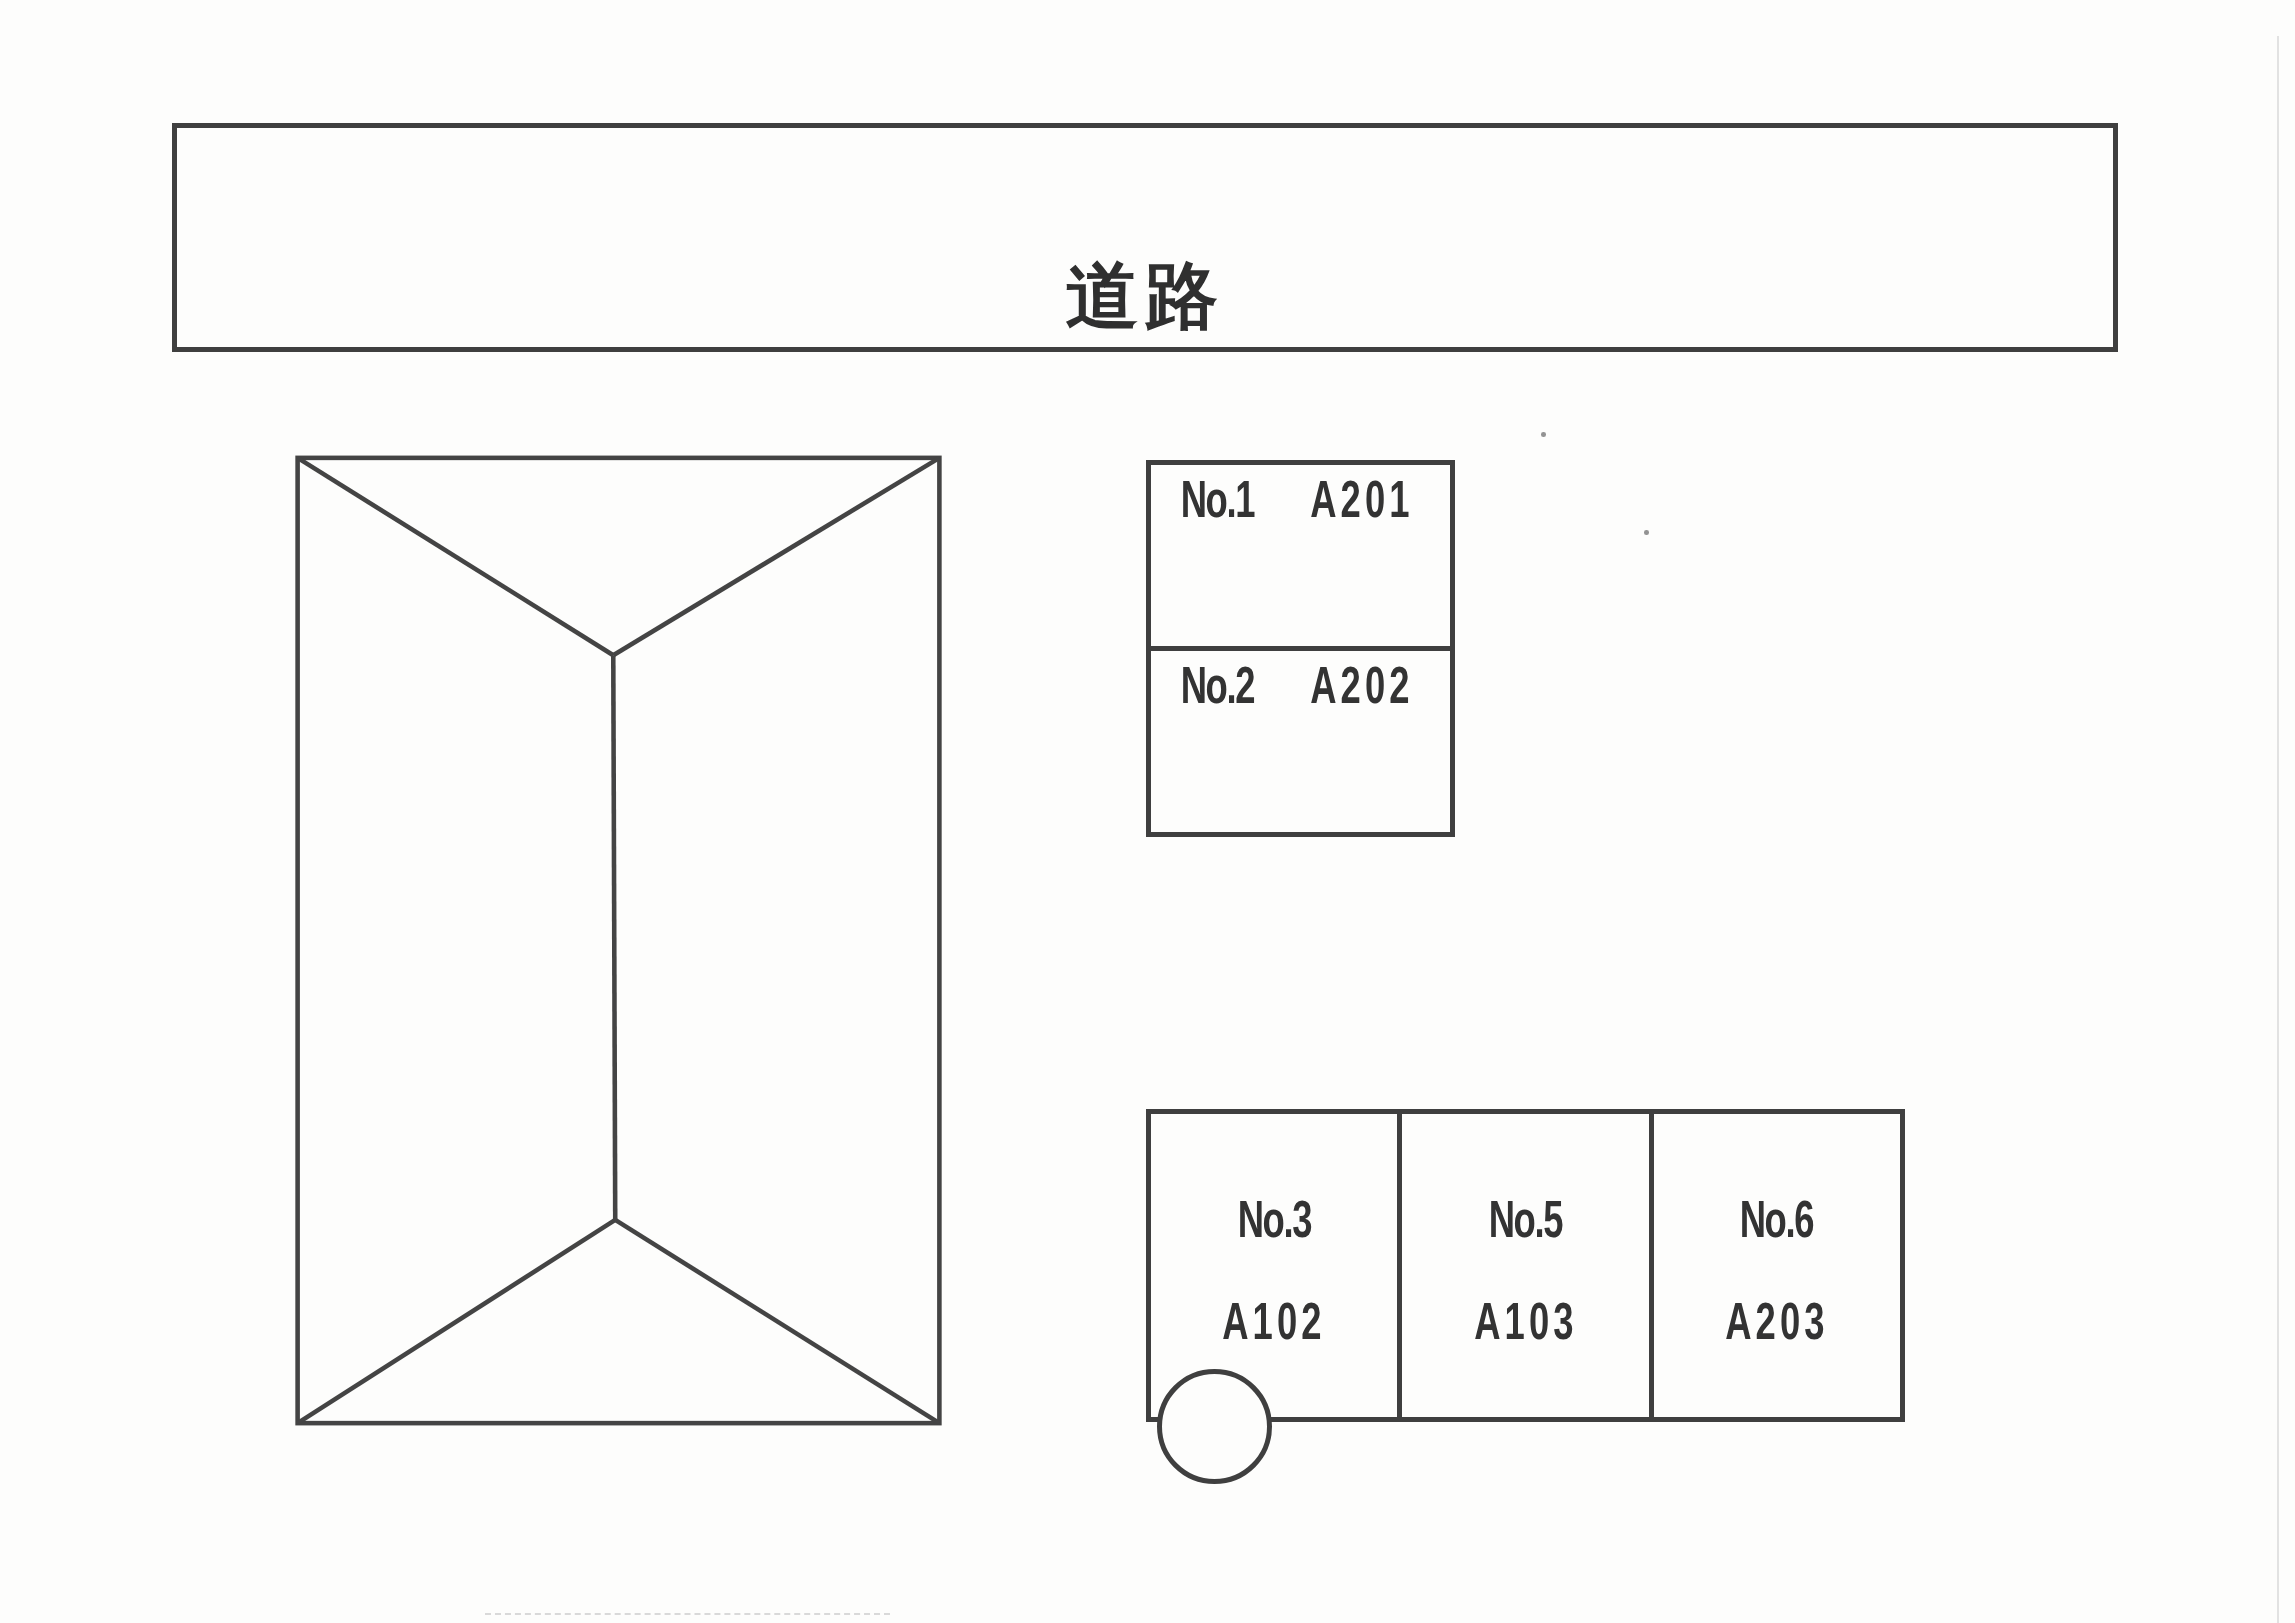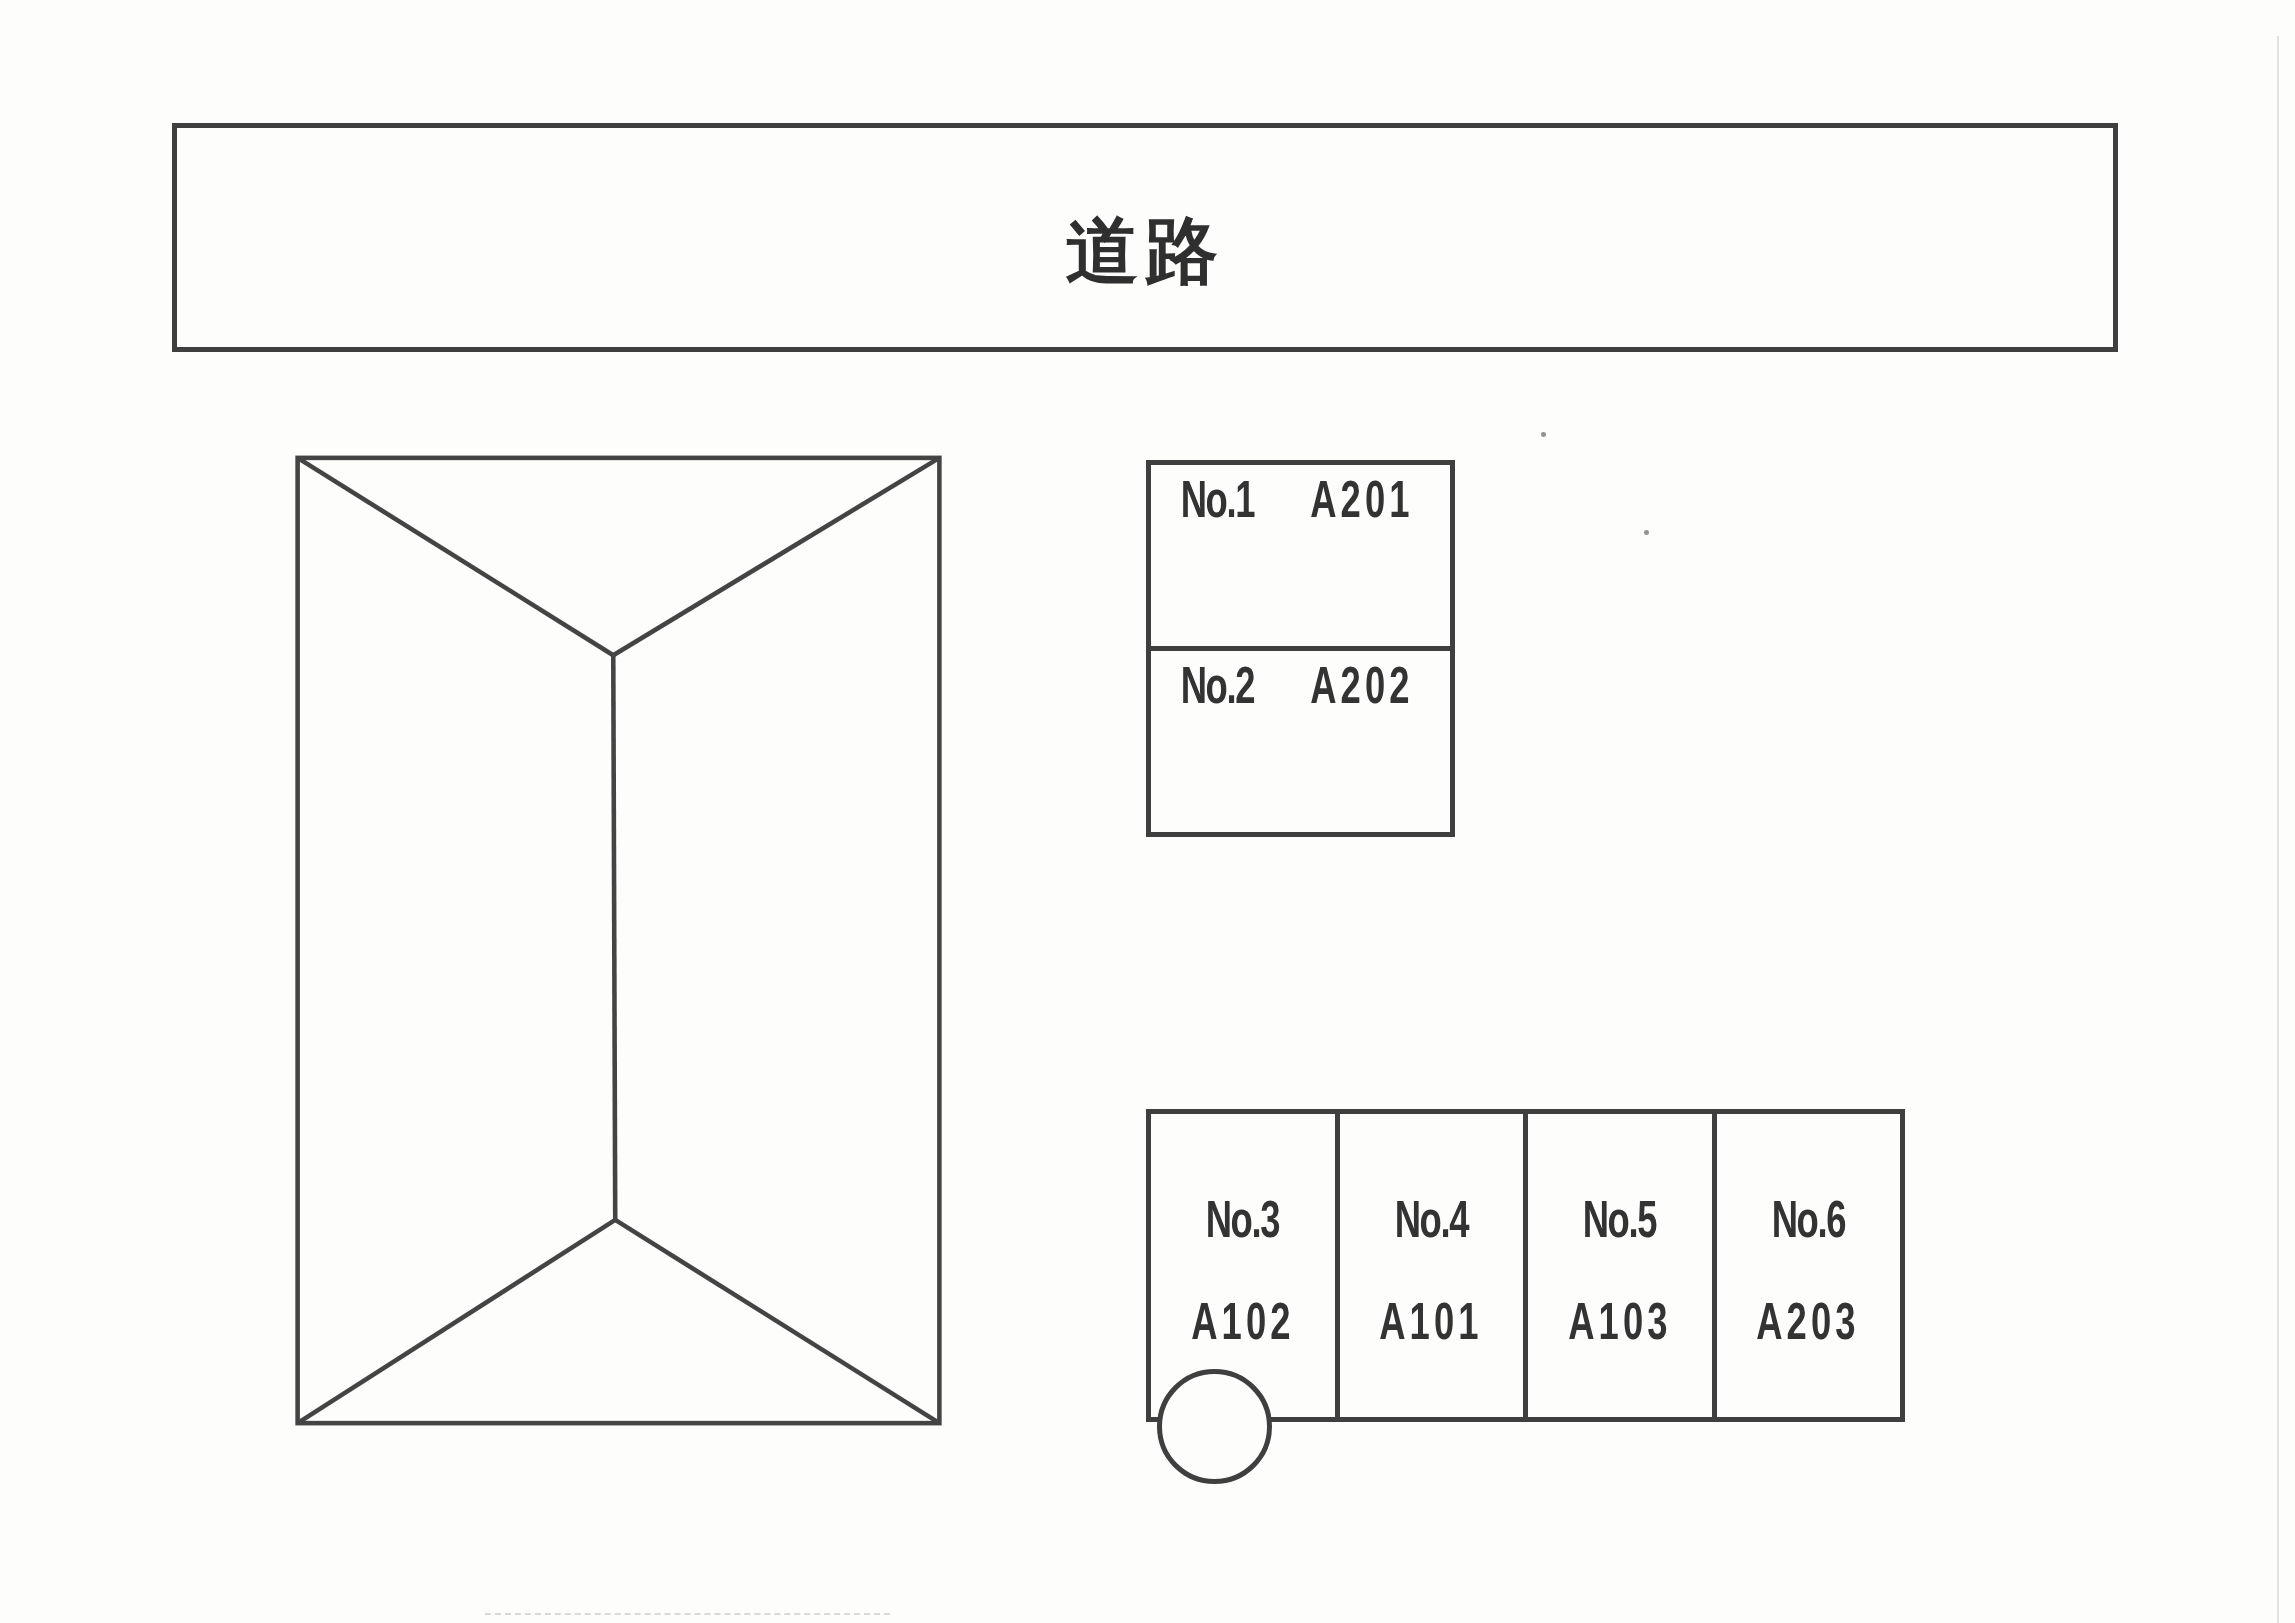--- a/index.html
+++ b/index.html
@@ -10,21 +10,21 @@
     font-family:"Liberation Sans","DejaVu Sans",sans-serif;
     color:#333333;
     overflow:hidden;
   }
   .canvas *{box-sizing:border-box;}
 
   
   .road{
     position:absolute;left:172px;top:123px;width:1946px;height:229px;
     border:5.9px solid #3f3f3f;
-    display:flex;align-items:center;justify-content:center;
+    display:flex;align-items:flex-end;justify-content:center;
   }
   .road-label{
     font-size:73px;font-weight:bold;letter-spacing:6.5px;color:#2f2f2f;
     padding-top:30px;white-space:nowrap;
   }
 
   
   .building{position:absolute;left:295px;top:455px;width:647px;height:971px;}
 
   
@@ -107,24 +107,20 @@
       <span class="stall-text unit-label">A202</span>
     </div>
   </div>
 
   <div class="lower-row">
     <div class="lower-cell">
       <span class="stall-text no-label">No.3</span>
       <span class="stall-text unit-label">A102</span>
     </div>
     <div class="lower-cell">
-      <span class="stall-text no-label">No.4</span>
-      <span class="stall-text unit-label">A101</span>
-    </div>
-    <div class="lower-cell">
       <span class="stall-text no-label">No.5</span>
       <span class="stall-text unit-label">A103</span>
     </div>
     <div class="lower-cell">
       <span class="stall-text no-label">No.6</span>
       <span class="stall-text unit-label">A203</span>
     </div>
   </div>
 
   <div class="circle-marker"></div>

